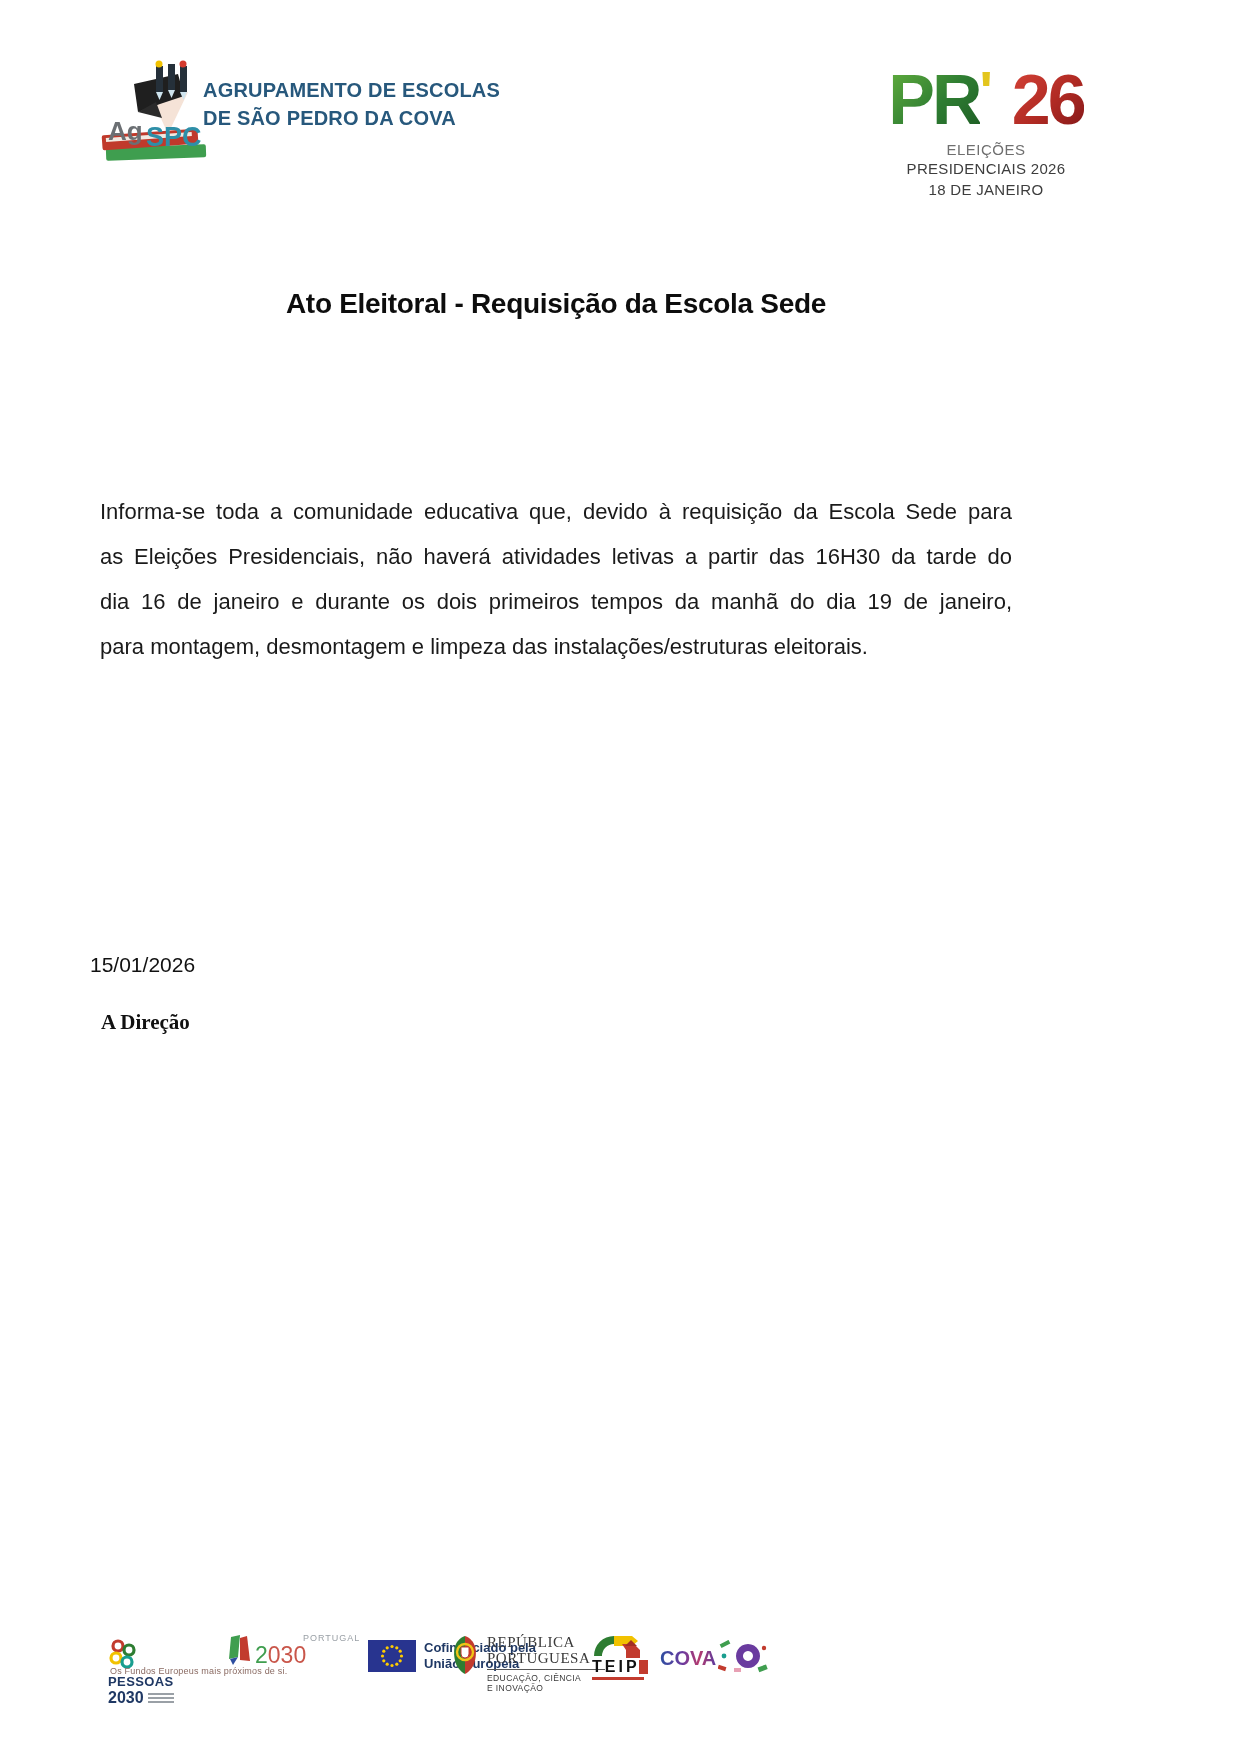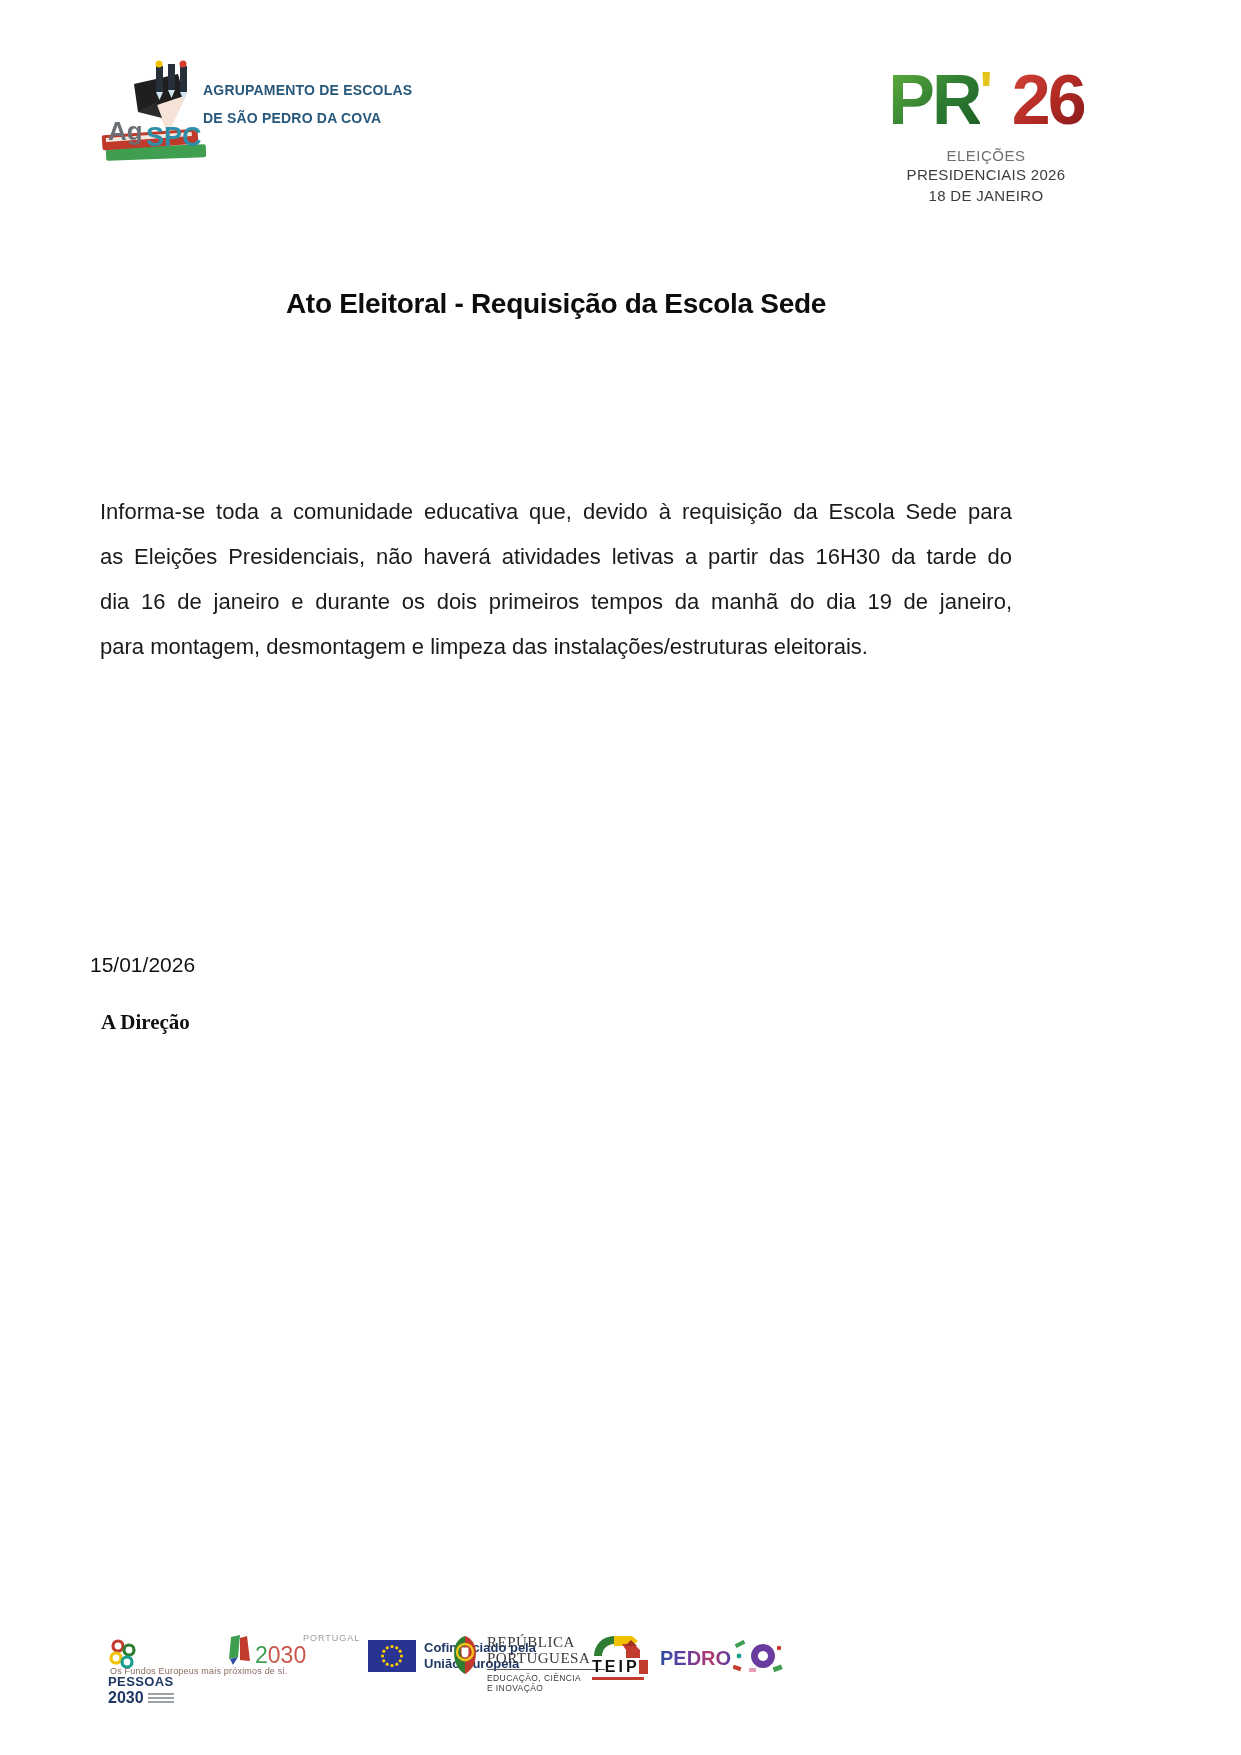--- a/index.html
+++ b/index.html
@@ -8,40 +8,40 @@
     width:1241px;height:1755px;
     margin:0 auto;
     background:#ffffff;
     font-family:"Liberation Sans",sans-serif;
     overflow:hidden;
   }
   
   .school-logo{position:absolute;left:98px;top:56px;width:120px;height:110px;}
   .school-name{
     position:absolute;left:203px;top:76px;
-    color:#27587C;font-weight:bold;font-size:14px;line-height:28px;
+    color:#27587C;font-weight:bold;font-size:20px;line-height:28px;
     letter-spacing:0.2px;
   }
   .election-block{
     position:absolute;left:858px;top:52px;width:256px;text-align:center;
   }
   .election-big{
     font-size:70px;line-height:78px;font-weight:bold;letter-spacing:-3px;
     white-space:nowrap;
   }
   .grad-green{
     background:linear-gradient(135deg,#66b23e 0%,#2e7d32 55%,#1c5a23 100%);
     -webkit-background-clip:text;background-clip:text;color:transparent;
   }
   .grad-red{
     background:linear-gradient(135deg,#d8453a 0%,#b02a23 55%,#7d1518 100%);
     -webkit-background-clip:text;background-clip:text;color:transparent;margin-left:20px;
   }
   .apos{color:#e3c51d;font-size:56px;vertical-align:14px;letter-spacing:-1px;}
-  .election-sub1{margin-top:8px;font-size:15px;color:#6f6f6f;letter-spacing:0.5px;}
+  .election-sub1{margin-top:2px;font-size:15px;color:#6f6f6f;letter-spacing:0.5px;}
   .election-sub2,.election-sub3{font-size:15px;font-weight:normal;color:#3d3d3d;line-height:21px;letter-spacing:0.3px;}
   
   .doc-title{
     position:absolute;left:100px;top:288px;width:912px;
     text-align:center;font-size:28px;font-weight:bold;color:#0d0d0d;
     letter-spacing:-0.3px;
   }
   .doc-body{
     position:absolute;left:100px;top:489px;width:912px;
     font-size:22px;color:#1a1a1a;
@@ -221,21 +221,21 @@
       <polygon points="33,12 45,12 39,6" fill="#a32f24"></polygon>
     </svg>
     <div class="teip-word">
       <span class="teip-label">TEIP</span>
       <span class="teip-redsq"></span>
     </div>
     <div class="teip-bar"></div>
   </div>
 
   <div class="fitem poch">
-    <span class="poch-label">PEDRO</span>
+    <span class="poch-label">COVA</span>
     <svg width="52" height="36" viewBox="0 0 52 36">
       <rect x="2" y="2" width="10" height="4" fill="#3f9e4f" transform="rotate(-28 7 4)"></rect>
       <rect x="0" y="26" width="8" height="4" fill="#c23b2e" transform="rotate(18 4 28)"></rect>
       <circle cx="6" cy="16" r="2.4" fill="#1a9e8f"></circle>
       <path d="M30,4 a12,12 0 1 0 0.01,0 Z M30,11 a5,5 0 1 1 -0.01,0 Z" fill="#6a3b9f" fill-rule="evenodd"></path>
       <rect x="40" y="26" width="9" height="5" fill="#3f9e4f" transform="rotate(-20 44 28)"></rect>
       <rect x="16" y="28" width="7" height="4" fill="#e8a0b4"></rect>
       <circle cx="46" cy="8" r="2.2" fill="#c23b2e"></circle>
     </svg>
   </div>

